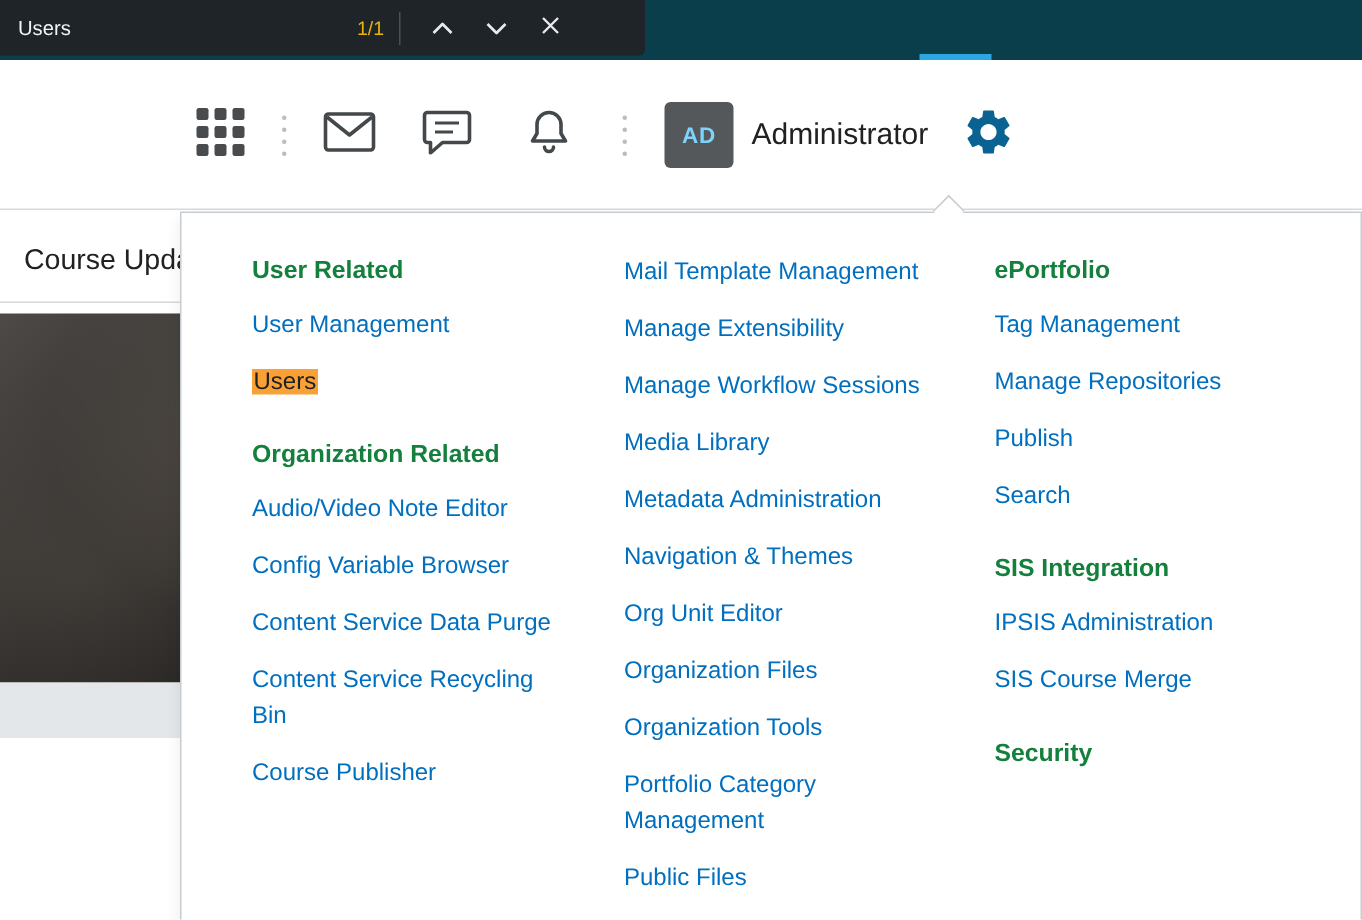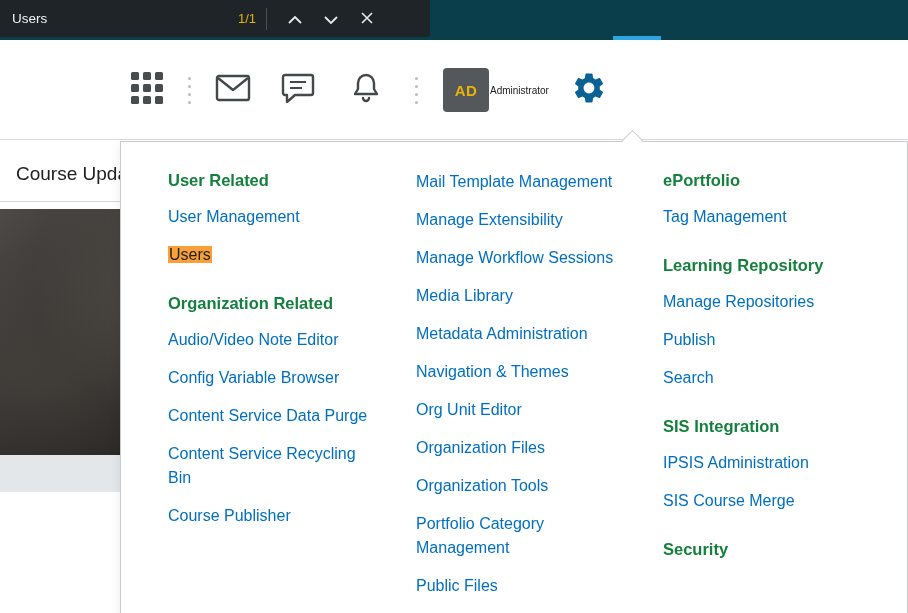--- a/index.html
+++ b/index.html
@@ -24,24 +24,24 @@
   .find-divider { width:1px; height:22px; background:#4a5053; margin:0 10px; }
   .find-btn { width:36px; height:36px; display:flex; align-items:center; justify-content:center; cursor:pointer; border-radius:50%; }
 
   
   .header { position:absolute; top:40px; left:0; width:908px; height:100px; background:#fff;
     border-bottom:1px solid #d6dade; z-index:5; }
   .hdr-row { position:absolute; left:130px; top:0; height:100px; display:flex; align-items:center; }
   .icon-btn { display:flex; align-items:center; justify-content:center; cursor:pointer; }
   .dots-divider { display:flex; flex-direction:column; gap:5px; margin-left:24px; }
   .dots-divider i { width:3px; height:3px; border-radius:50%; background:#b9bdc1; display:block; }
-  .avatar { width:46px; height:44px; background:#54585a; border-radius:4px; color:#eab308;
+  .avatar { width:46px; height:44px; background:#54585a; border-radius:4px; color:#7dd3fc;
     font-weight:bold; font-size:15px; letter-spacing:.5px; display:flex; align-items:center;
     justify-content:center; margin-left:25px; cursor:pointer; }
-  .user-name { font-size:10px; color:#202122; margin-left:1px; cursor:pointer; }
+  .user-name { font-size:20px; color:#202122; margin-left:12px; cursor:pointer; }
 
   
   .widget-title { position:absolute; left:16px; top:163px; font-size:19px; color:#202122; z-index:1; white-space:nowrap; }
   .widget-rule { position:absolute; left:0; top:201px; width:300px; height:1px; background:#d4d8db; z-index:1; }
   .widget-image {
     position:absolute; left:0; top:209px; width:300px; height:246px; z-index:1;
     background:
       radial-gradient(ellipse at 70% 30%, rgba(135,124,112,0.45), transparent 60%),
       radial-gradient(ellipse at 20% 70%, rgba(85,78,72,0.5), transparent 55%),
       linear-gradient(135deg, #4d4a47 0%, #2b2927 45%, #141312 100%);
@@ -205,21 +205,20 @@
     <a class="menu-link">Org Unit Editor</a>
     <a class="menu-link">Organization Files</a>
     <a class="menu-link">Organization Tools</a>
     <a class="menu-link">Portfolio Category Management</a>
     <a class="menu-link">Public Files</a>
   </div>
 
   <div class="menu-col col-3">
     <div class="menu-heading">ePortfolio</div>
     <a class="menu-link">Tag Management</a>
-    <div class="menu-heading mt">Learning Repository</div>
     <a class="menu-link">Manage Repositories</a>
     <a class="menu-link">Publish</a>
     <a class="menu-link">Search</a>
     <div class="menu-heading mt">SIS Integration</div>
     <a class="menu-link">IPSIS Administration</a>
     <a class="menu-link">SIS Course Merge</a>
     <div class="menu-heading mt">Security</div>
   </div>
 </div>
 

